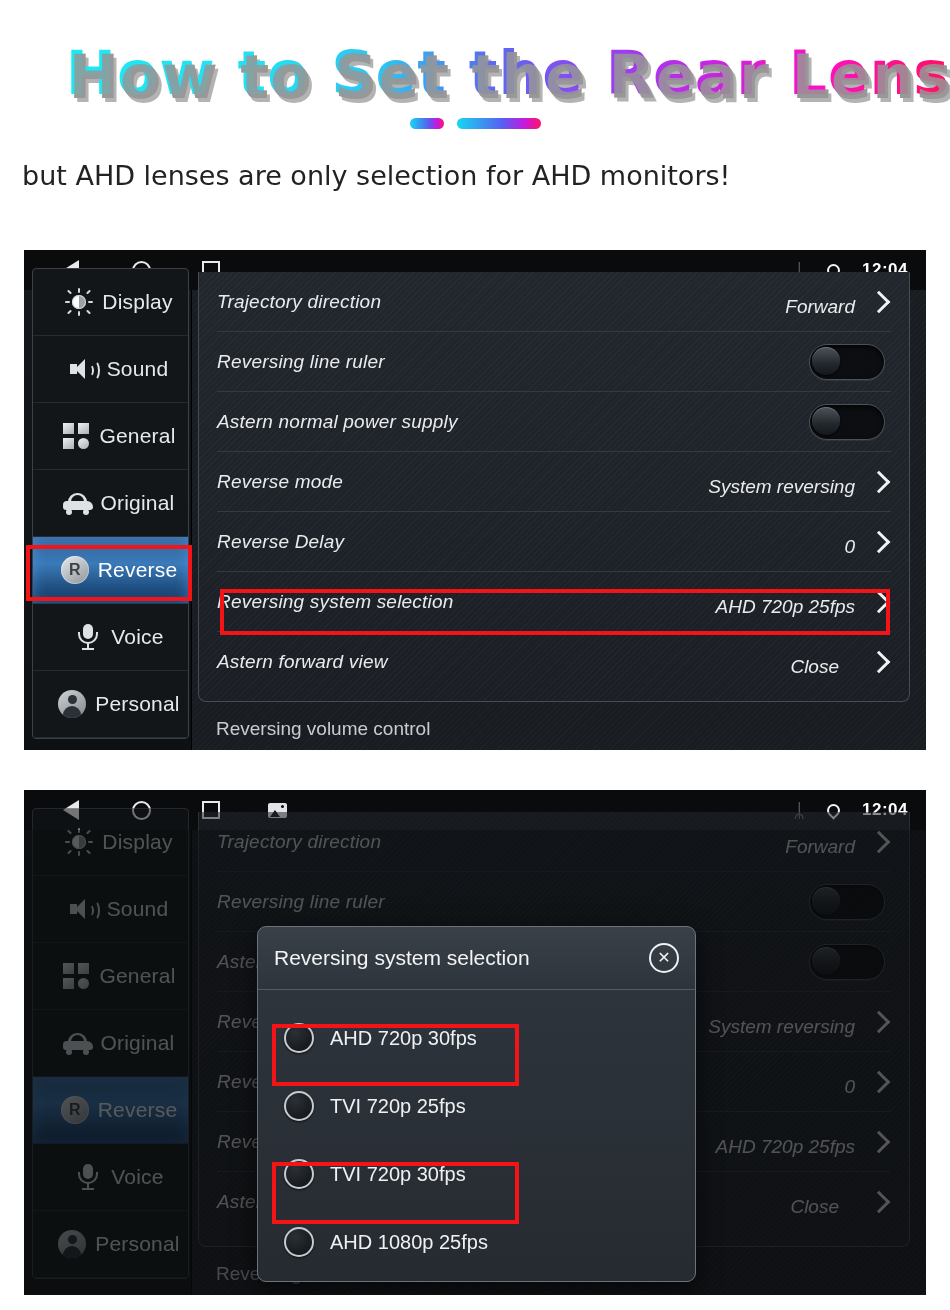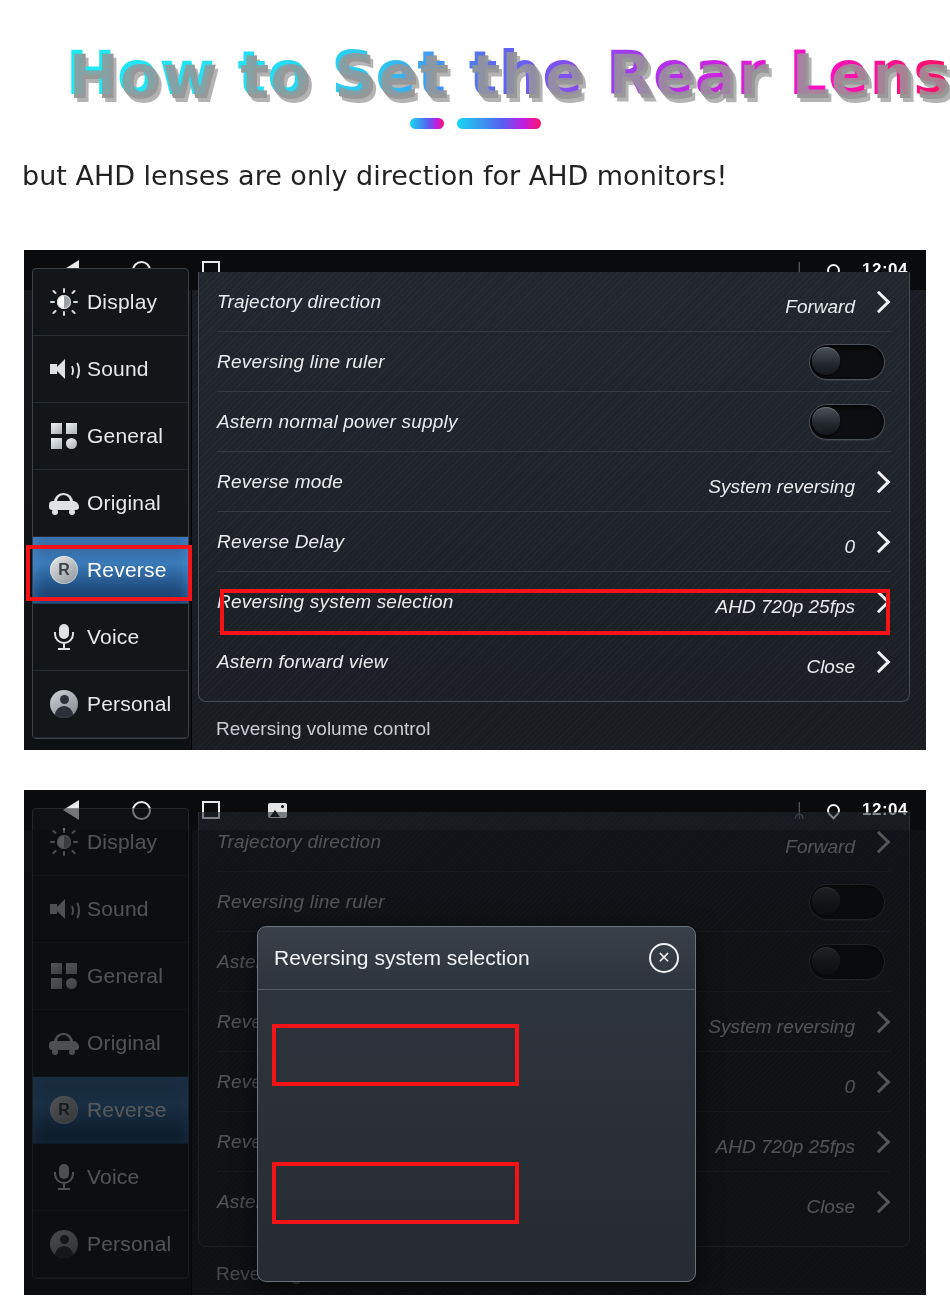--- a/index.html
+++ b/index.html
@@ -62,21 +62,21 @@
   #shot1 .body-area{height:460px;}
   #shot2 .body-area{height:465px;}
 
   
   .sidebar{position:relative;width:167px;flex:0 0 167px;background:#101316;
     background-image:linear-gradient(180deg,#14171b 0%,#0e1114 100%);
     border-right:1px solid #000;}
   .sb-inner{position:absolute;left:8px;top:-22px;right:2px;
     border:1px solid #3a4148;border-radius:4px;background:#131619;}
   .sb-item{position:relative;height:67px;display:flex;align-items:center;padding-left:12px;box-sizing:border-box;
-    border-bottom:1px solid #262b31;}
+    border-bottom:1px solid #262b31;justify-content:center;}
   .sb-item .ico{width:38px;flex:0 0 38px;display:flex;align-items:center;justify-content:center;}
   .sb-item .lbl{font-size:21px;color:#e6e8ea;margin-left:4px;letter-spacing:.2px;}
   .sb-item.active{background-image:linear-gradient(180deg,#2d5c8f 0%,#2f6ba8 45%,#1d4a7a 80%,#12favascript 100%);
     background-image:linear-gradient(180deg,#33649a 0%,#3a7ab8 40%,#1f4e80 78%,#123358 100%);
     box-shadow:inset 0 0 14px rgba(90,170,255,.45);border-bottom:1px solid #1b4068;}
   .sb-item.active .lbl{color:#ffffff;}
 
   
   .i-sun{position:relative;width:26px;height:26px;}
   .i-sun .core{position:absolute;left:6px;top:6px;width:14px;height:14px;border-radius:50%;
@@ -131,21 +131,21 @@
   .content{position:relative;flex:1;background:#191d22;
     background-image:repeating-linear-gradient(135deg,rgba(255,255,255,.022) 0 1px,rgba(0,0,0,0) 1px 4px);}
   .panel{position:absolute;left:6px;right:16px;top:-18px;bottom:48px;
     border:1px solid #454c54;border-top:none;border-radius:0 0 8px 8px;
     background:#1d2127;
     background-image:repeating-linear-gradient(135deg,rgba(255,255,255,.028) 0 1px,rgba(0,0,0,0) 1px 4px),
       linear-gradient(180deg,#22272e 0%,#1b1f25 100%);
     overflow:hidden;font-style:italic;}
   .rows{padding:0 18px;}
   .row{position:relative;height:59px;display:flex;align-items:center;border-bottom:1px solid #343a42;}
-  .row:last-child{border-bottom:none;}
+  .row:last-child{border-bottom:none;gap:16px;}
   .row .k{font-size:19px;color:#e9ebed;flex:1;letter-spacing:.2px;}
   .row .v{font-size:19px;color:#e9ebed;margin-right:16px;margin-top:11px;}
   .chev{width:13px;height:13px;border-right:3.4px solid #f0f2f3;border-top:3.4px solid #f0f2f3;transform:rotate(45deg);margin-right:4px;}
 
   .toggle{width:74px;height:34px;border-radius:18px;background:#0c0e11;
     border:1px solid #4a5159;box-shadow:inset 0 2px 5px rgba(0,0,0,.85),0 1px 0 rgba(255,255,255,.07);
     position:relative;margin-right:6px;}
   .toggle .knob{position:absolute;left:2px;top:2px;width:28px;height:28px;border-radius:50%;
     background:linear-gradient(180deg,#4b5259 0%,#23282d 60%,#14181c 100%);
     box-shadow:0 1px 2px rgba(0,0,0,.8),inset 0 1px 0 rgba(255,255,255,.2);}
@@ -185,21 +185,21 @@
 
 <div class="page">
 
   <div class="title-wrap">
     <div class="main-title">How to Set the Rear Lens</div>
   </div>
   <div class="pill-row">
     <span class="pill short"></span><span class="pill long"></span>
   </div>
   <div class="subtitle">
-    <div>but AHD lenses are only direction for AHD monitors!</div>
+    <div>but AHD lenses are only selection for AHD monitors!</div>
   </div>
 
   <div class="shot" id="shot1">
 
     <div class="statusbar">
       <div class="nav-ico nav-back">
           <div class="tri"></div>
         </div>
       <div class="nav-ico nav-home">
           <div class="circ"></div>
@@ -506,20 +506,38 @@
         <div class="below-label dim-text">Reversing volume control</div>
       </div>
 
       <div class="dim"></div>
 
       <div class="dialog">
         <div class="dlg-head">
           <span class="dlg-title">Reversing system selection</span>
           <span class="close-btn">✕</span>
         </div>
+        <div class="dlg-body">
+          <div class="opt">
+            <span class="radio"></span>
+            <span class="olbl">AHD 720p 30fps</span>
+          </div>
+          <div class="opt">
+            <span class="radio"></span>
+            <span class="olbl">TVI 720p 25fps</span>
+          </div>
+          <div class="opt">
+            <span class="radio"></span>
+            <span class="olbl">TVI 720p 30fps</span>
+          </div>
+          <div class="opt">
+            <span class="radio"></span>
+            <span class="olbl">AHD 1080p 25fps</span>
+          </div>
+        </div>
       </div>
 
     </div>
   </div>
 
   <div class="redbox" id="rb-opt1"></div>
   <div class="redbox" id="rb-opt2"></div>
 
 </div>
 

